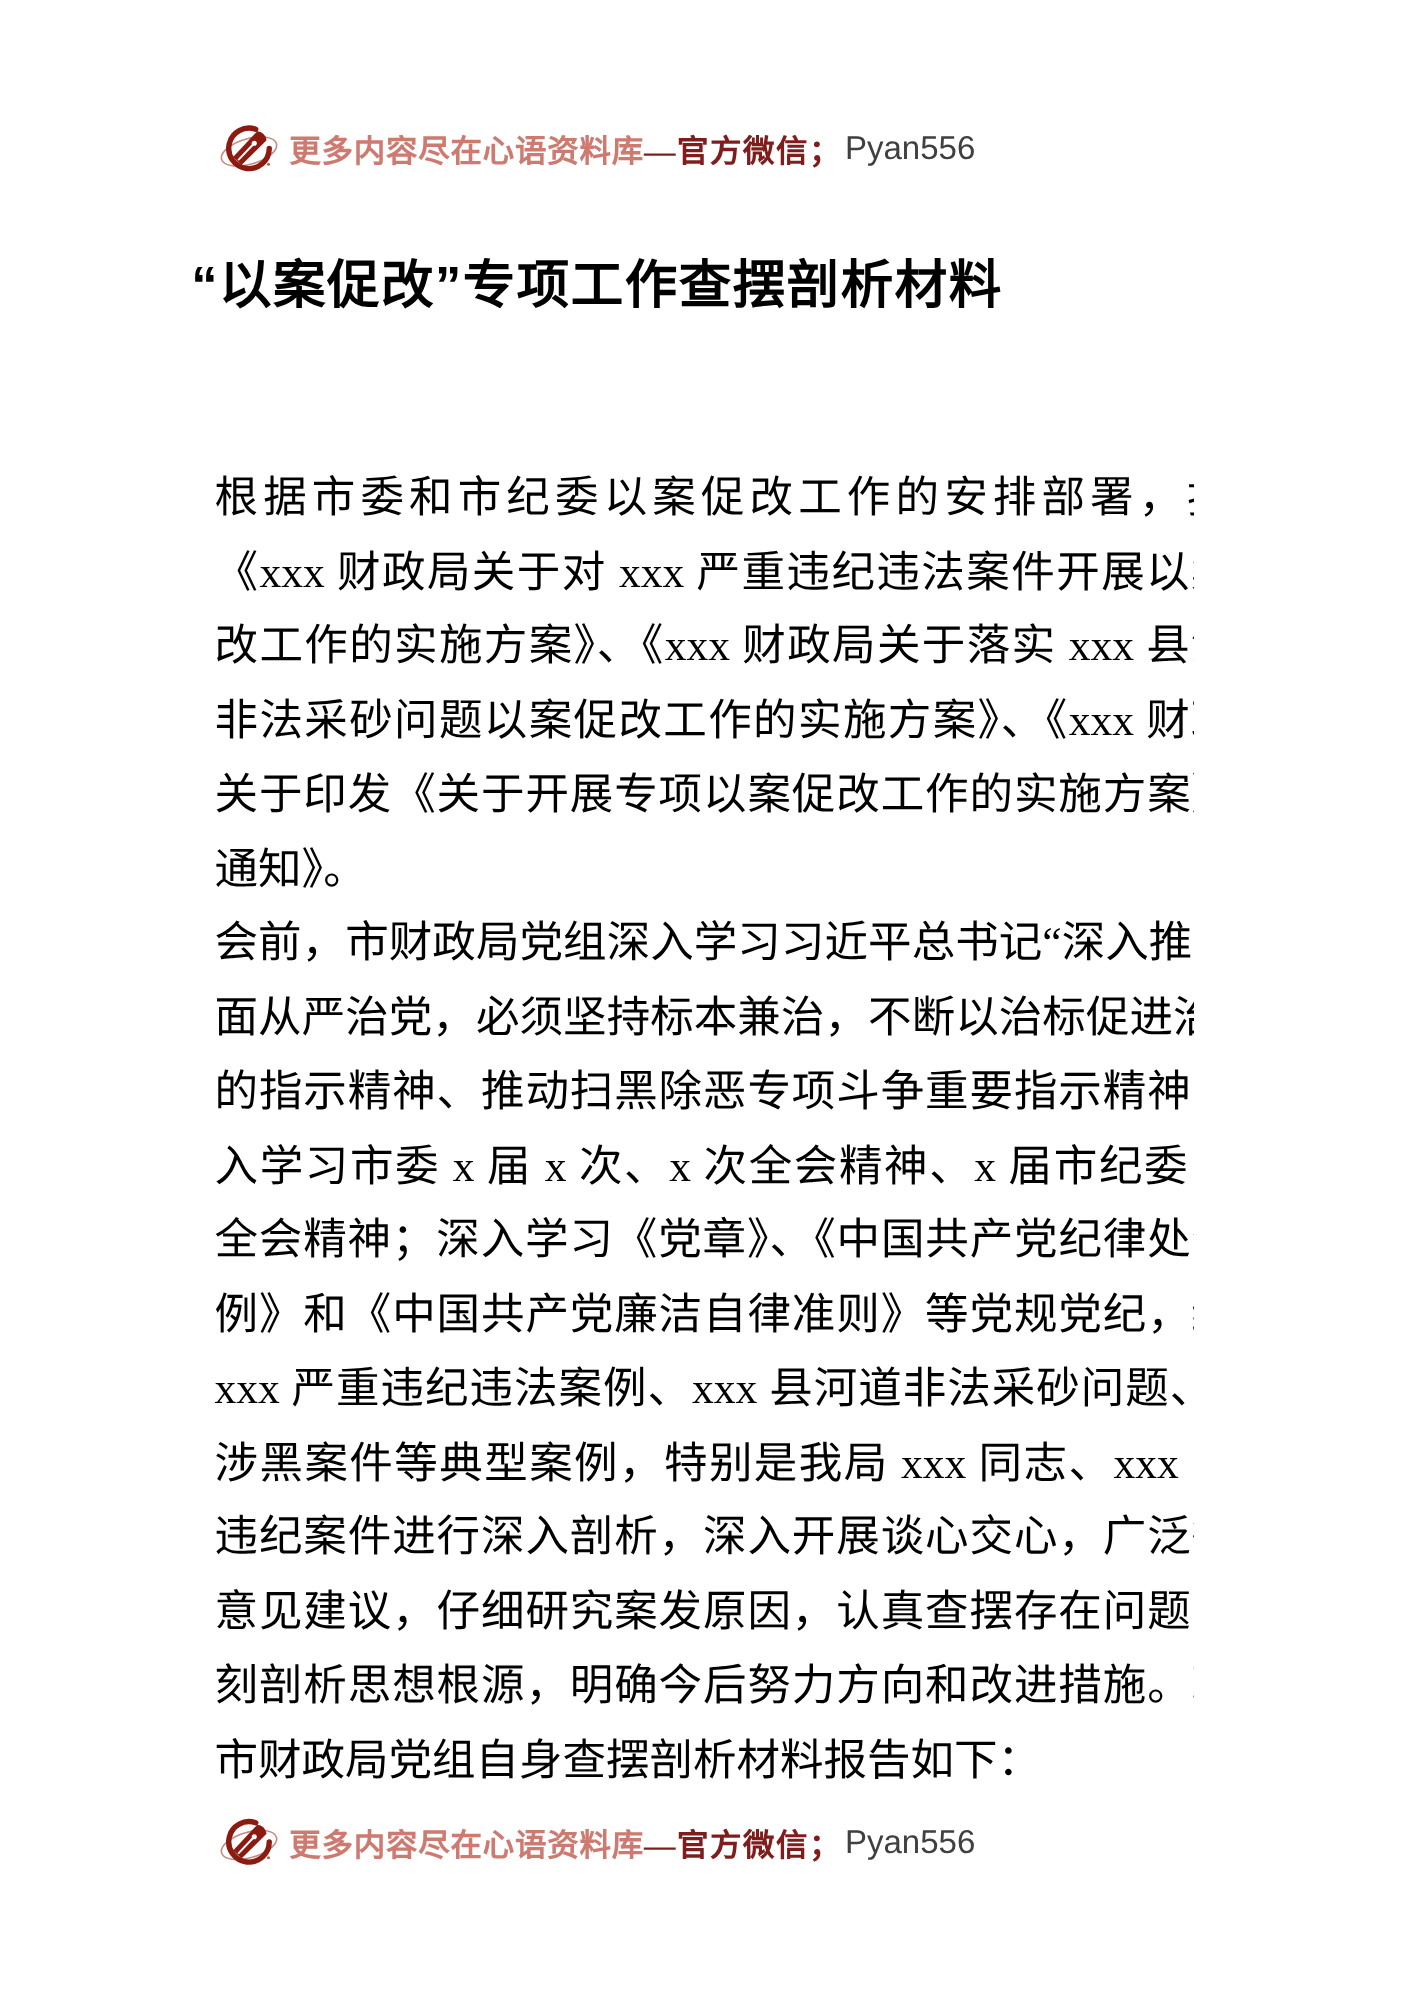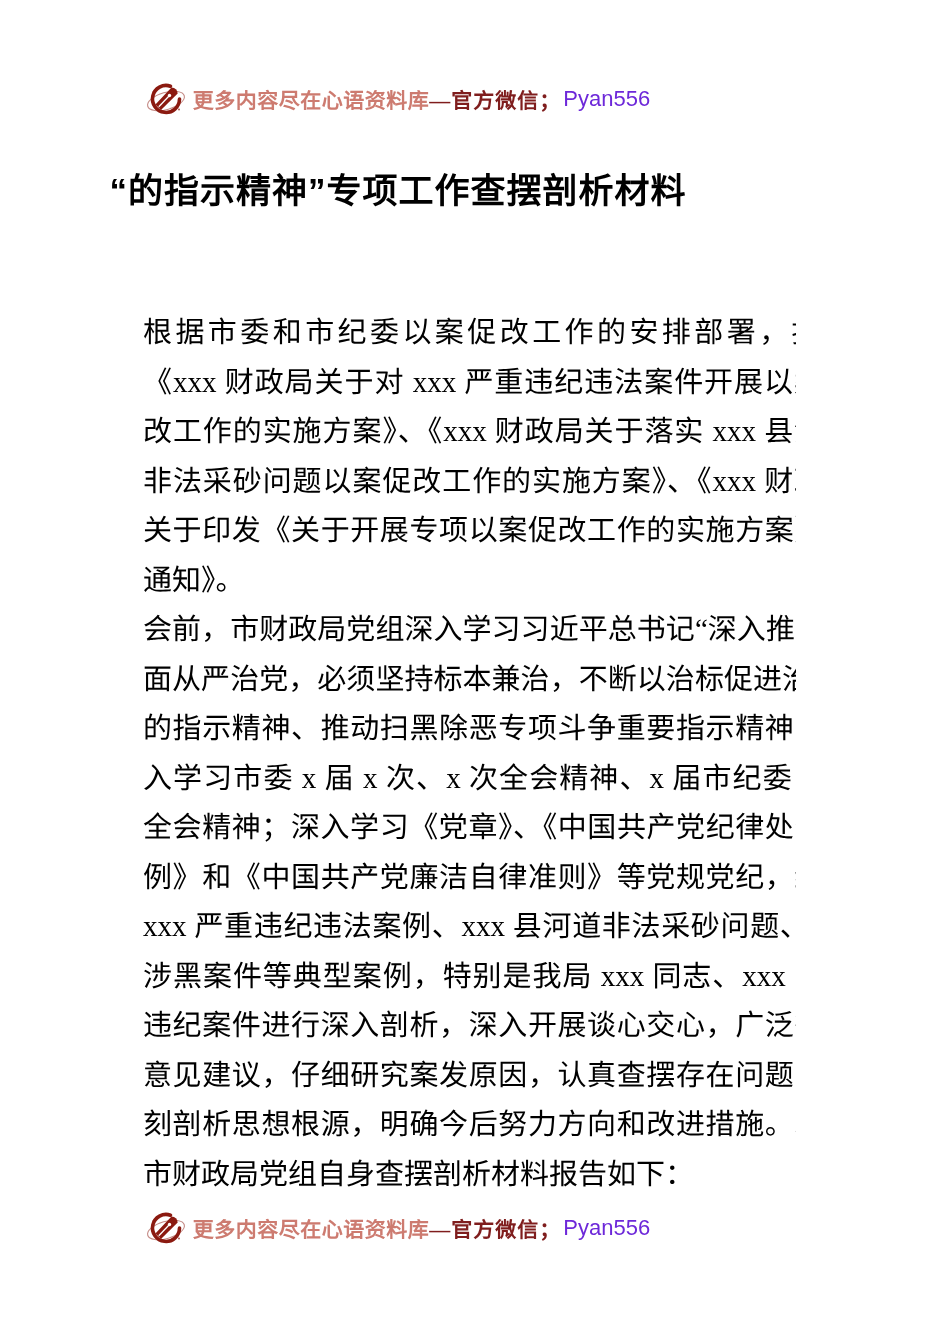--- a/index.html
+++ b/index.html
@@ -36,21 +36,21 @@
   .wm-contact {
     font-family: "Liberation Serif", serif;
     font-weight: 700;
     font-size: 21px;
     color: #7f1d1d;
     letter-spacing: 1px;
   }
   .wm-id {
     font-family: "Liberation Sans", sans-serif;
     font-size: 22px;
-    color: #6d28d9;
+    color: #404040;
     margin-left: 2px;
   }
 
   
   .doc-title {
     position: absolute;
     top: 168px;
     left: 0;
     width: 100%;
     margin: 0;
@@ -95,21 +95,21 @@
         <path d="M23.5 16.5 L12.8 27.8" stroke="#ffffff" stroke-width="1.3" fill="none"></path>
         <circle cx="7.5" cy="13" r="1" fill="#8b1a10" opacity="0.7"></circle>
         <circle cx="33" cy="30.5" r="1" fill="#8b1a10" opacity="0.7"></circle>
       </svg>
     </span>
     <span class="wm-brand">更多内容尽在心语资料库</span>
     <span class="wm-contact">—官方微信；</span>
     <span class="wm-id">Pyan556</span>
   </div>
 
-  <h1 class="doc-title">“的指示精神”专项工作查摆剖析材料</h1>
+  <h1 class="doc-title">“以案促改”专项工作查摆剖析材料</h1>
 
   <div class="doc-body">
     <p>根据市委和市纪委以案促改工作的安排部署，按照《xxx 财政局关于对 xxx 严重违纪违法案件开展以案促改工作的实施方案》、《xxx 财政局关于落实 xxx 县河道非法采砂问题以案促改工作的实施方案》、《xxx 财政局关于印发《关于开展专项以案促改工作的实施方案》的通知》。</p>
     <p>会前，市财政局党组深入学习习近平总书记“深入推进全面从严治党，必须坚持标本兼治，不断以治标促进治本”的指示精神、推动扫黑除恶专项斗争重要指示精神；深入学习市委 x 届 x 次、x 次全会精神、x 届市纪委 x 次全会精神；深入学习《党章》、《中国共产党纪律处分条例》和《中国共产党廉洁自律准则》等党规党纪，结合 xxx 严重违纪违法案例、xxx 县河道非法采砂问题、xxx 涉黑案件等典型案例，特别是我局 xxx 同志、xxx 同志违纪案件进行深入剖析，深入开展谈心交心，广泛征求意见建议，仔细研究案发原因，认真查摆存在问题，深刻剖析思想根源，明确今后努力方向和改进措施。现将市财政局党组自身查摆剖析材料报告如下：</p>
   </div>
 
   <div class="watermark bottom">
     <span class="wm-logo">
       <svg width="40" height="40" viewBox="0 0 40 40">
         <ellipse cx="20" cy="22" rx="19" ry="8.5" fill="none" stroke="#8b1a10" stroke-width="1.1" opacity="0.5" transform="rotate(-16 20 22)"></ellipse>

